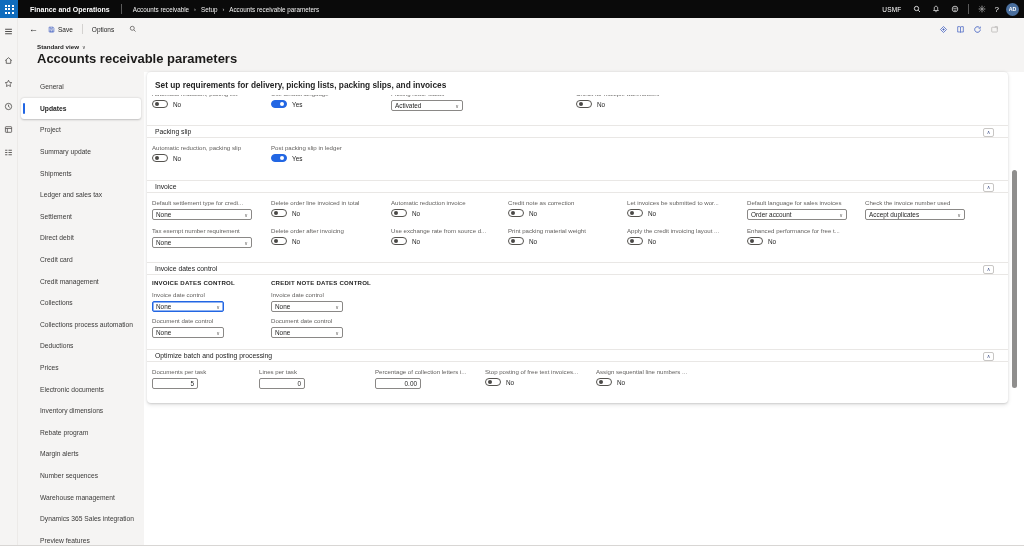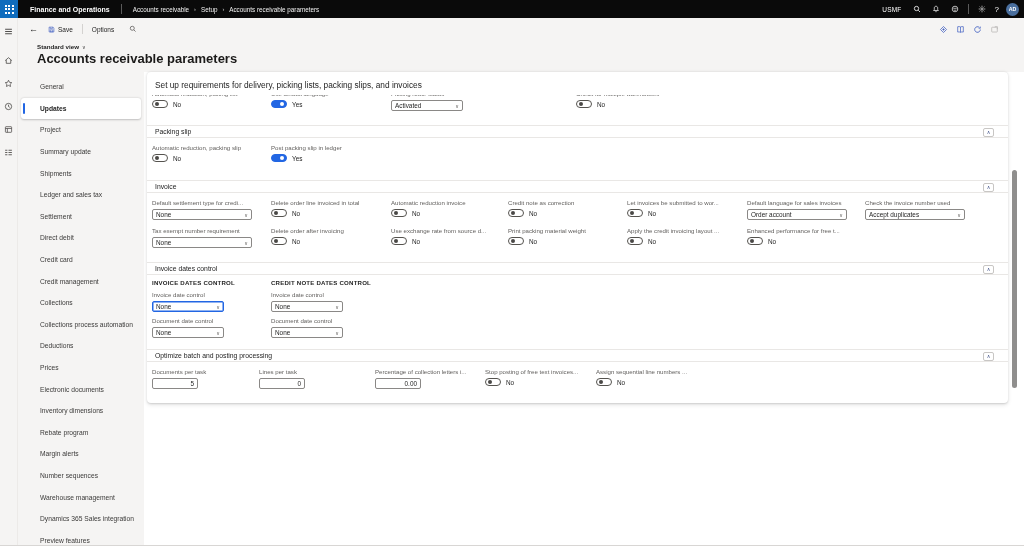--- a/index.html
+++ b/index.html
@@ -61,21 +61,21 @@
   .nav-item { height:21.6px; display:flex; align-items:center; padding-left:22px; font-size:6.7px; color:#3b3a39;
     cursor:pointer; white-space:nowrap; position:relative; }
   .nav-item.selected { background:#fff; margin:0 3px; padding-left:19px; border-radius:3px;
     box-shadow:0 0.5px 2px rgba(0,0,0,.22); color:#242424; font-weight:bold; }
   .nav-item.selected::before { content:''; position:absolute; left:1.5px; top:5px; bottom:5px; width:2.5px;
     border-radius:2px; background:#2266e3; }
 
   
   .card { position:absolute; left:147px; top:72px; width:861px; height:331px; background:#fff;
     border-radius:4px; box-shadow:0 0.6px 1.8px rgba(0,0,0,.12), 0 1.5px 4px rgba(0,0,0,.10); z-index:4; }
-  .card-heading { position:absolute; left:8px; top:8px; font-size:8.3px; font-weight:normal; color:#242424; white-space:nowrap; }
+  .card-heading { position:absolute; left:8px; top:8px; font-size:8.3px; font-weight:bold; color:#242424; white-space:nowrap; }
 
   .section { position:absolute; left:0; right:0; }
   .sec-header { height:13px; border-top:1px solid #e9e7e5; border-bottom:1px solid #e9e7e5; display:flex;
     align-items:center; padding-left:8px; font-size:6.8px; color:#242424; position:relative; cursor:pointer; }
   .collapse-btn { position:absolute; right:14px; top:2px; width:11px; height:9px; border:1px solid #c8c6c4;
     border-radius:2px; background:#fff; display:flex; align-items:center; justify-content:center;
     font-size:5px; color:#49598f; cursor:pointer; line-height:1; }
   .sec-body { position:relative; }
 
   .row { position:relative; height:28px; }

